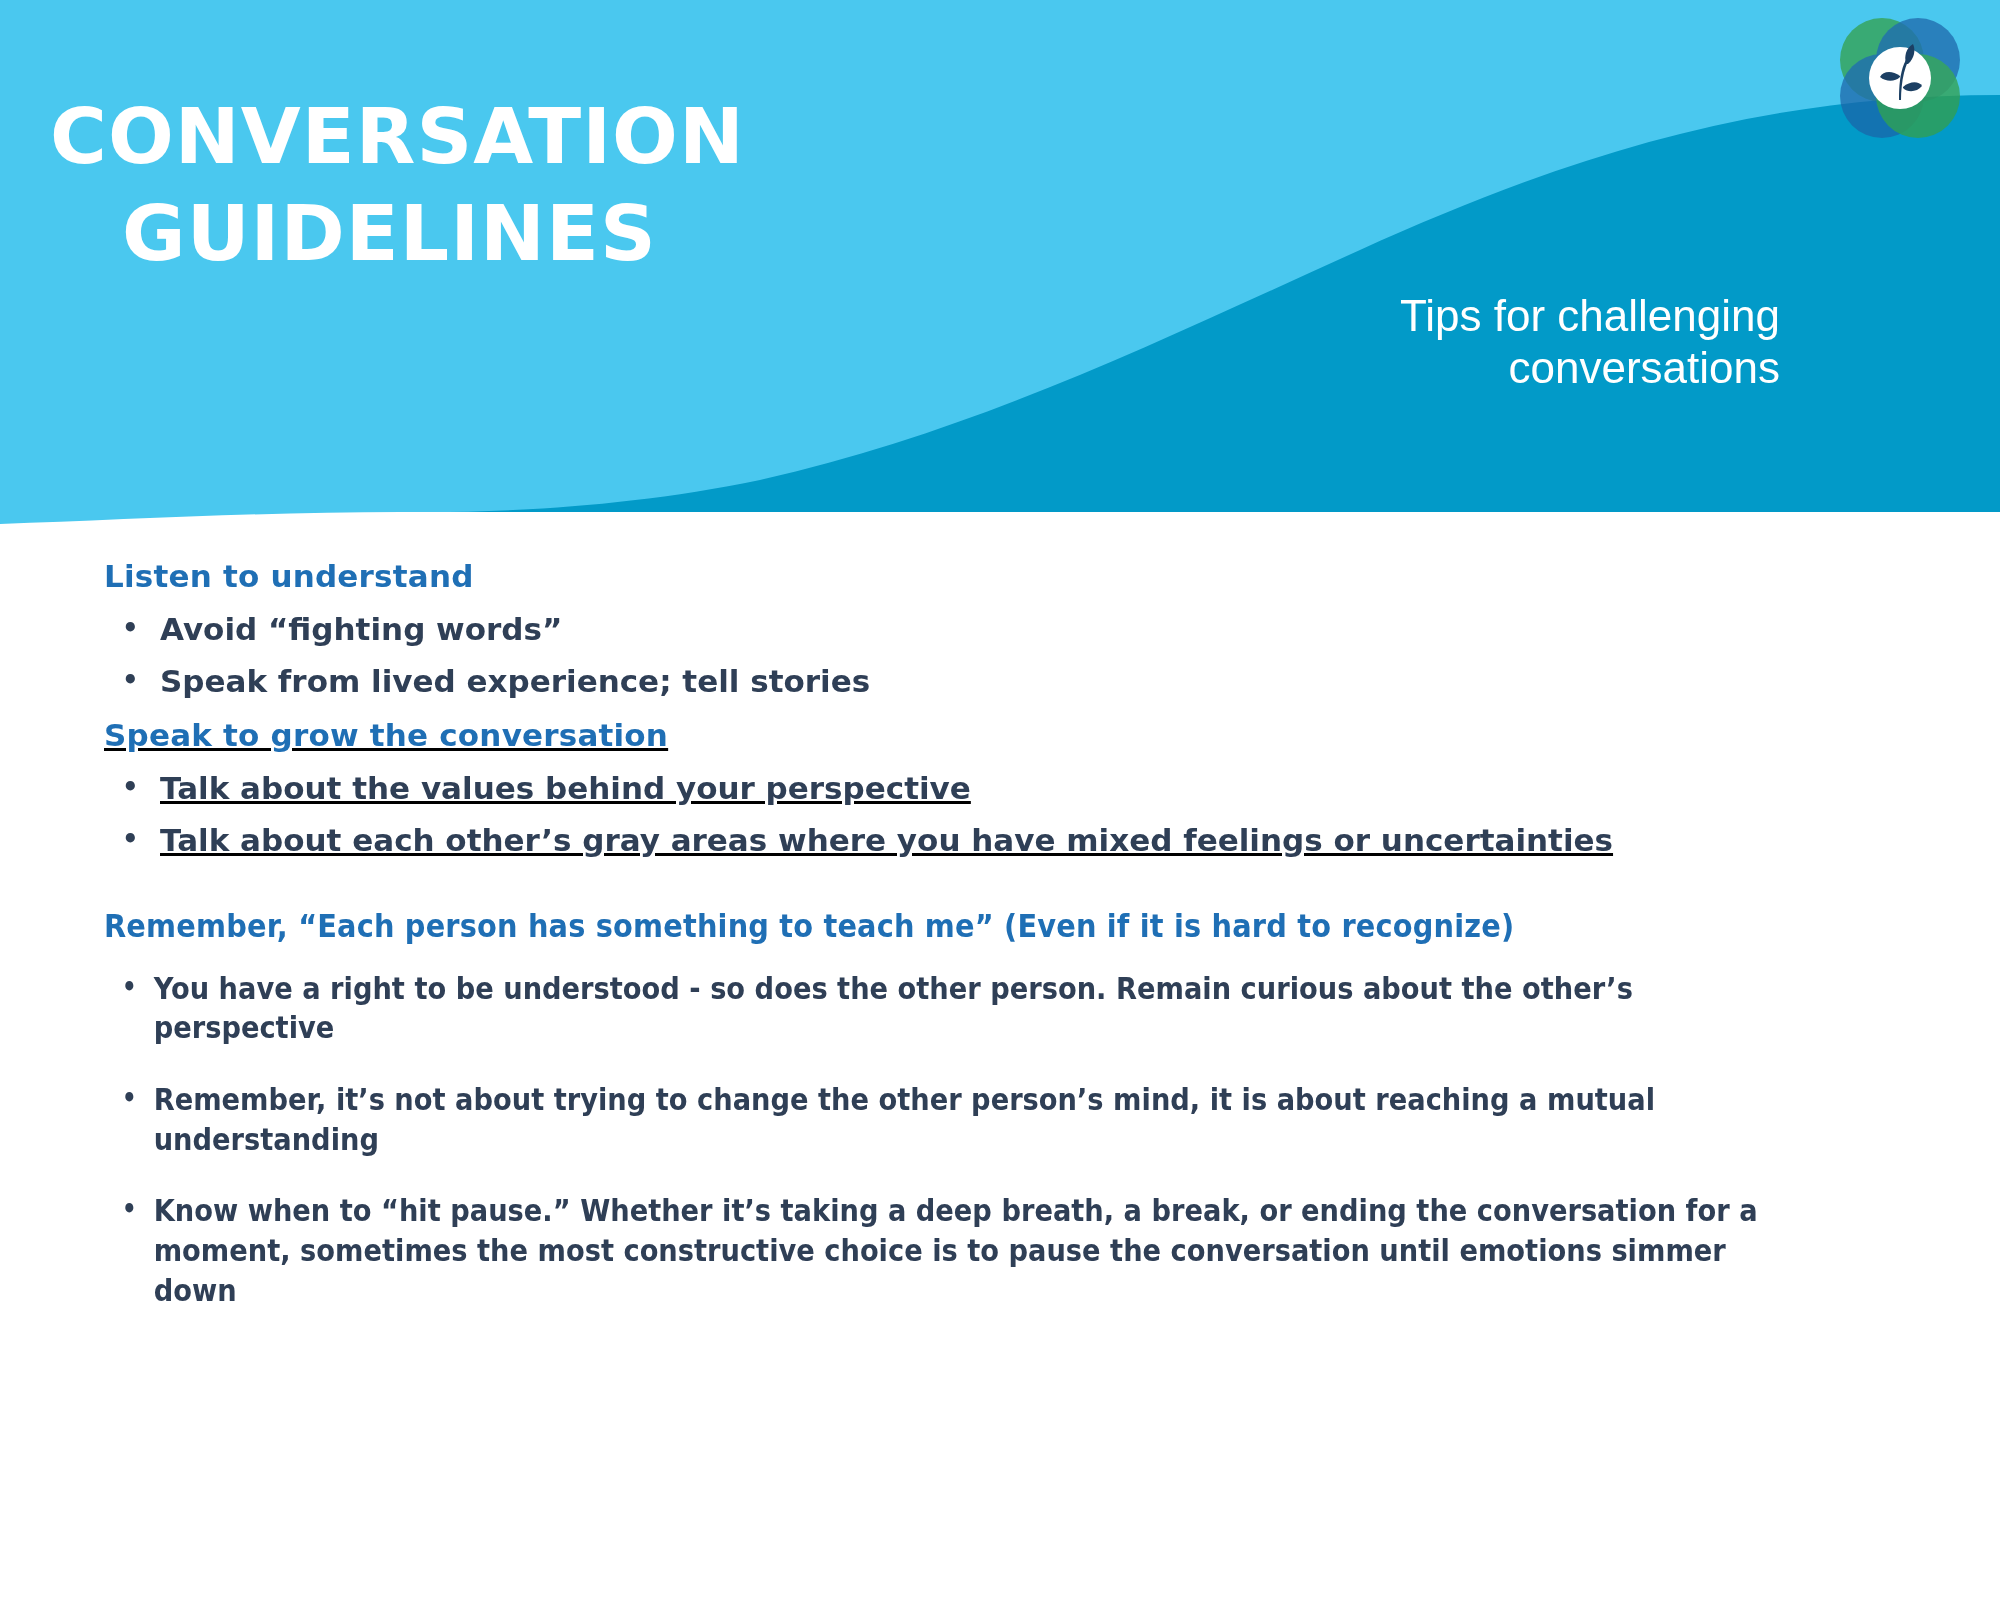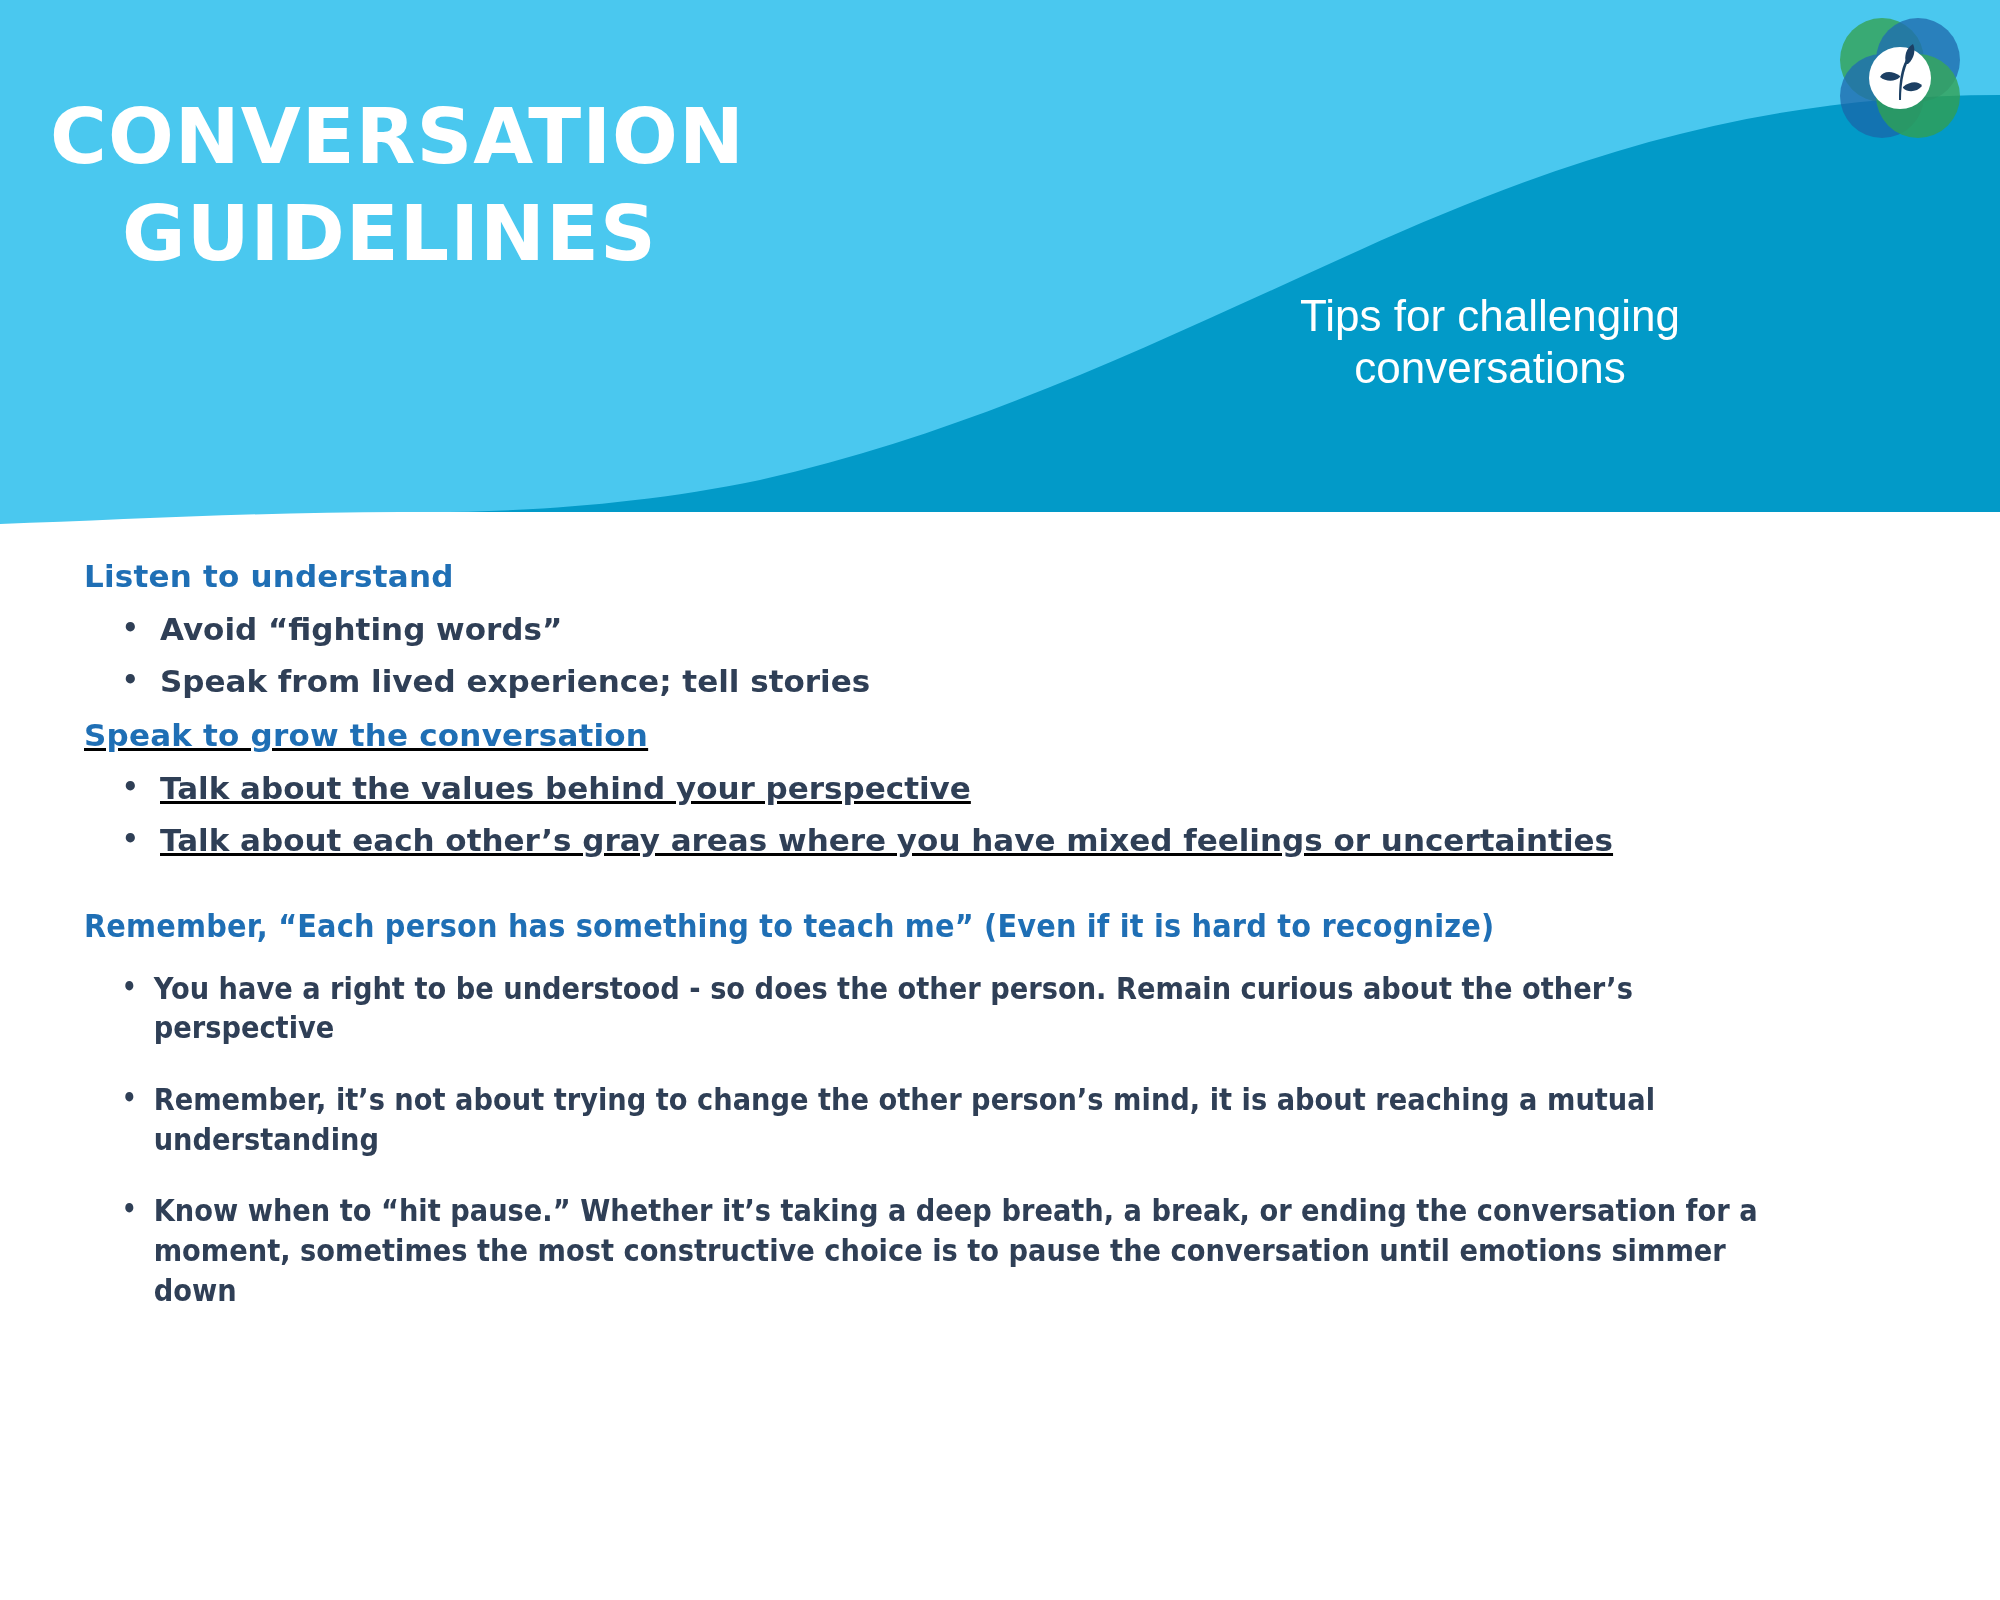--- a/index.html
+++ b/index.html
@@ -53,21 +53,21 @@
     transform-origin: left center;
   }
   .title-line.l1 { margin-left: 0px; }
   .title-line.l2 { margin-left: 72px; }
 
   .subtitle {
     position: absolute;
     left: 1200px;
     top: 290px;
     width: 580px;
-    text-align: center;
+    text-align: right;
     color: #ffffff;
     font-family: "Liberation Sans", sans-serif;
     font-weight: 400;
     font-size: 44px;
     line-height: 1.18;
     z-index: 4;
   }
 
   
   .logo {
@@ -133,21 +133,21 @@
 
   
   .group-1 { margin-top: 28px; }
   .group-1 ul.blist li { margin-bottom: 12px; }
   .group-2 { margin-top: 16px; text-decoration: underline; }
   .group-2 ul.blist li { margin-bottom: 12px; }
   .group-3 { margin-top: 46px; }
   .group-3 ul.blist { margin-top: 24px; }
   .group-3 ul.blist li { margin-bottom: 32px; padding-left: 36px; }
 
-  .sec-head-wrap { margin-bottom: 16px; }
+  .sec-head-wrap { margin-bottom: 16px; padding-left: 20px; }
 </style>
 </head>
 <body style="background: rgb(255, 255, 255);">
 
 <div class="header">
 
   <svg class="header-svg" viewBox="0 0 2000 530" preserveAspectRatio="none">
 
     <path id="lightBase" d="M0,0 L2000,0 L2000,512 L400,512 C260,512 120,520 0,524 Z" fill="#4AC8EF"></path>
 

